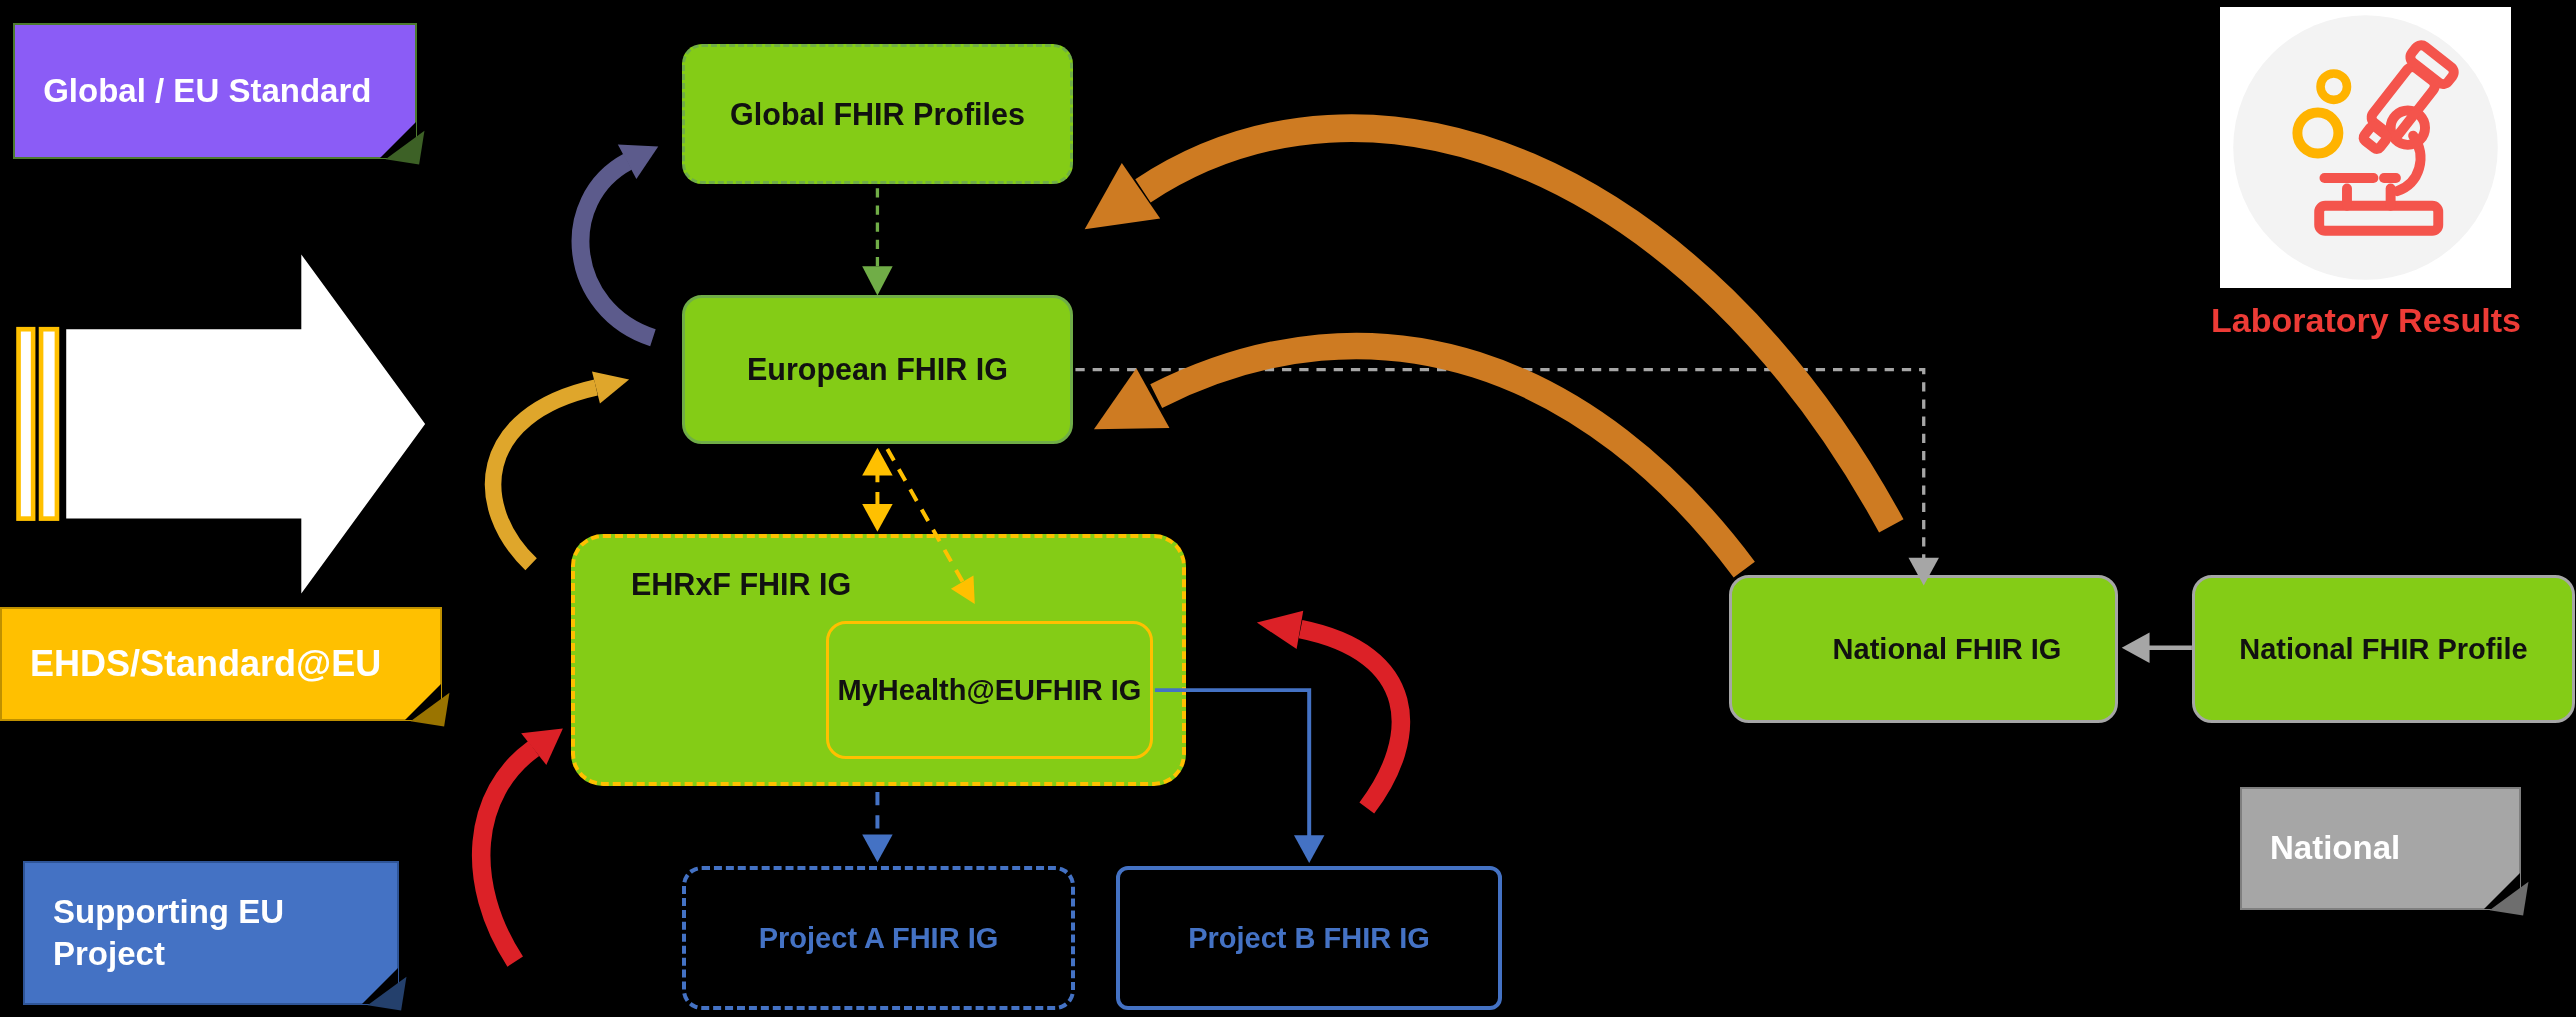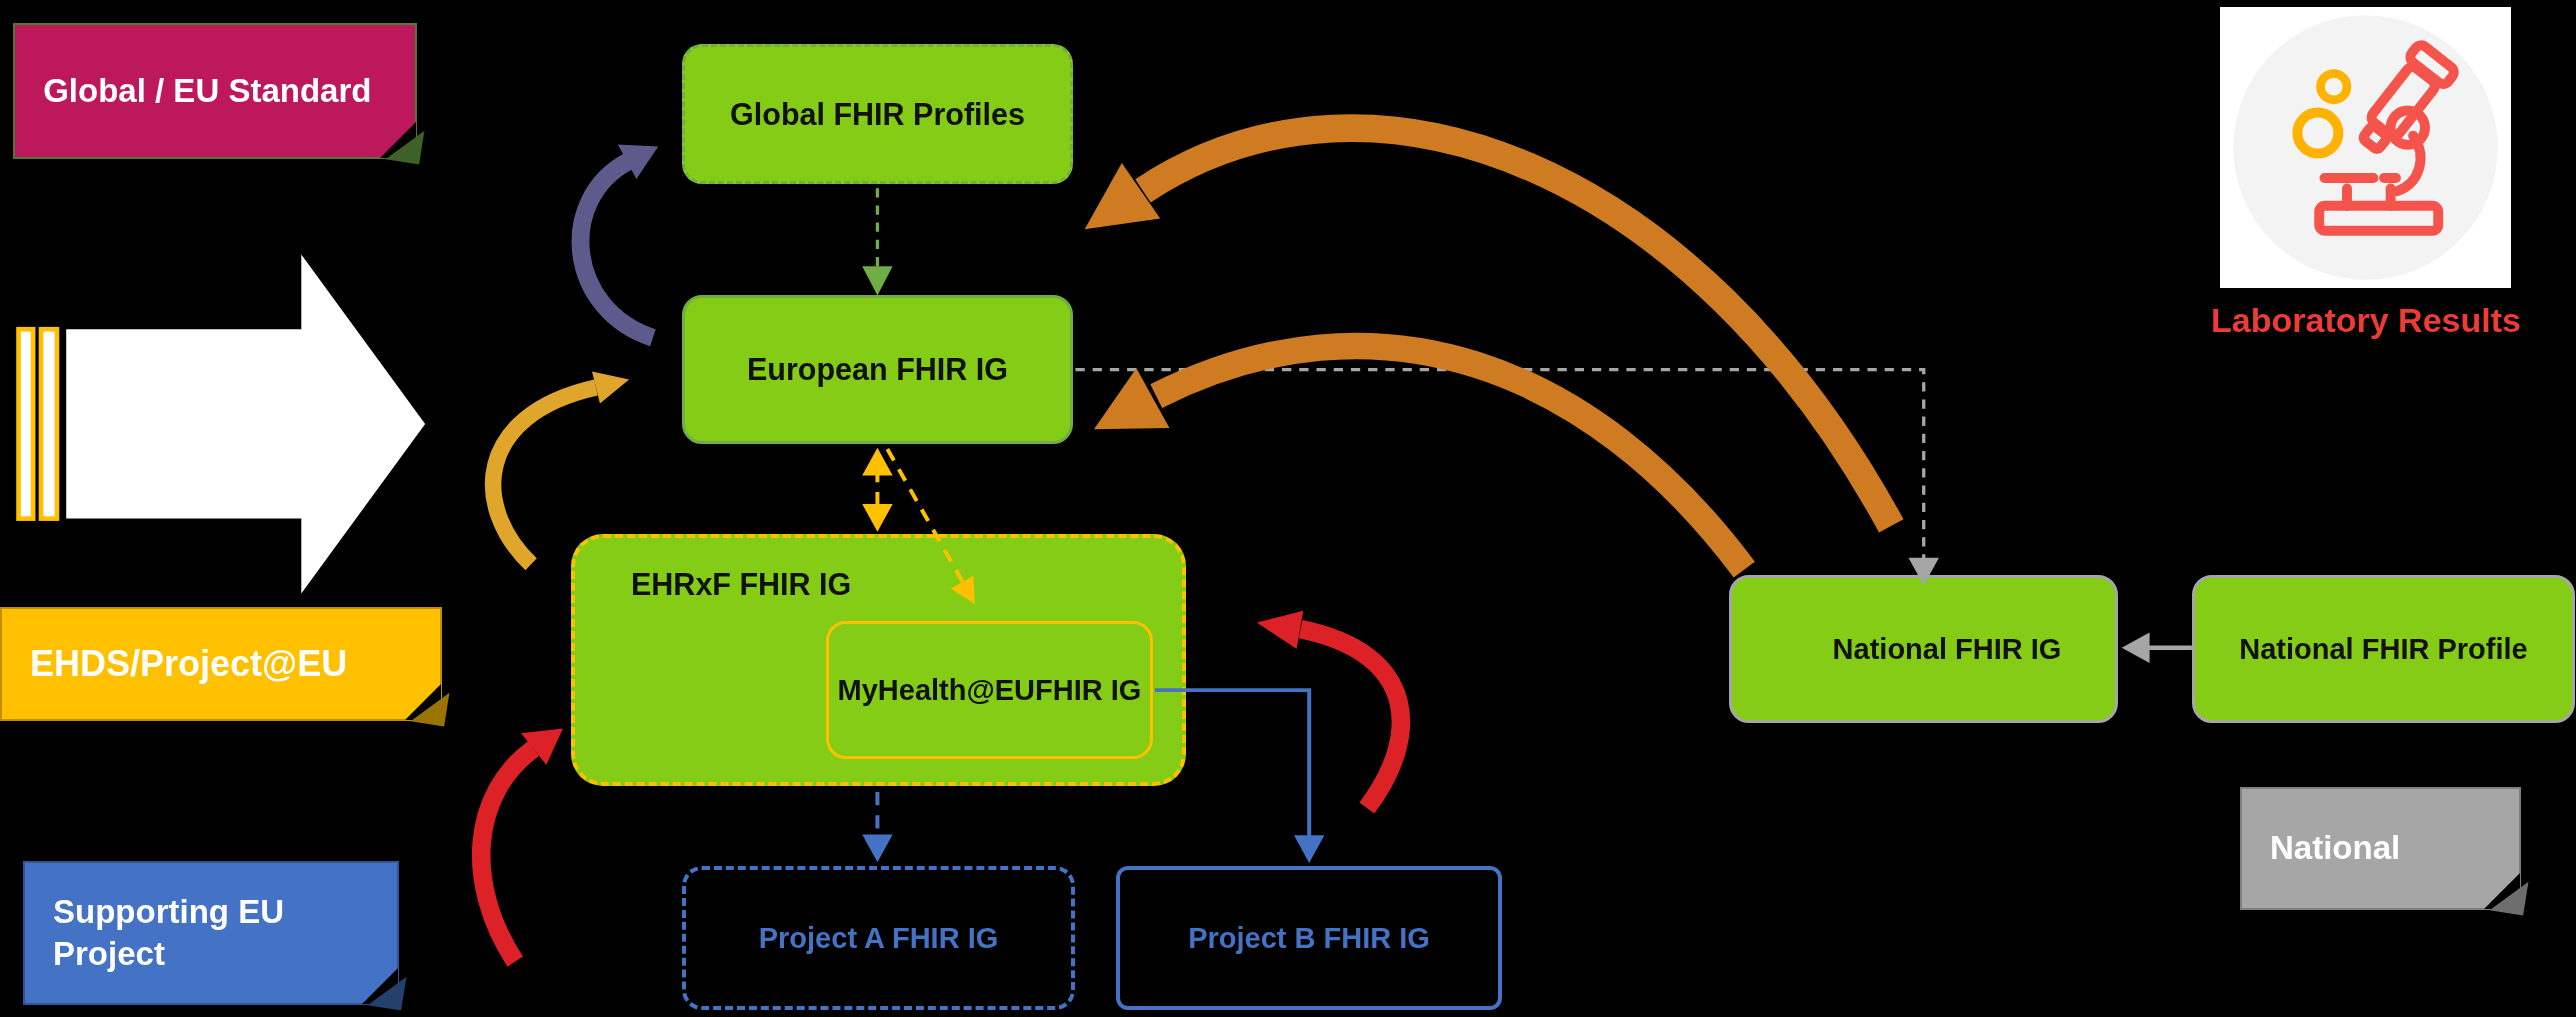--- a/index.html
+++ b/index.html
@@ -34,21 +34,21 @@
   .n-natpr    {left:2192px;top:575px; width:383px;height:148px;border:3.3px solid var(--gray);border-radius:20px;font-size:29px;}
 
   
   .sticky{position:absolute;display:flex;align-items:center;color:#fff;font-weight:bold;box-sizing:border-box;}
   .sticky .sticky-label{display:block;padding-left:28px;line-height:1.22;}
   .sticky::before{ 
     content:"";position:absolute;right:-0.7px;bottom:-0.7px;width:0;height:0;
     border-left:36px solid transparent;border-bottom:36px solid #000;}
   .sticky .fold{position:absolute;right:-6.6px;bottom:-5.3px;width:0;height:0;
     border-left:34px solid transparent;border-bottom:34px solid;transform:rotate(9deg);}
-  .s-green {left:13.2px;top:23px;width:404px;height:136px;background:#be185d;border:2.6px solid var(--green-dark);font-size:33px;}
+  .s-green {left:13.2px;top:23px;width:404px;height:136px;background:#8b5cf6;border:2.6px solid var(--green-dark);font-size:33px;}
   .s-green .fold{border-bottom-color:#3d6126;}
   .s-yellow{left:0;top:607px;width:442px;height:114px;background:var(--yellow);border:2.6px solid var(--yellow-dark);font-size:36px;}
   .s-yellow .fold{border-bottom-color:#9a7400;}
   .s-blue  {left:23px;top:861px;width:376px;height:144px;background:var(--blue);border:2.6px solid var(--blue-dark);font-size:33px;}
   .s-blue .sticky-label{line-height:42px;}
   .s-blue .fold{border-bottom-color:#24406c;}
   .s-gray  {left:2240px;top:787px;width:281px;height:123px;background:var(--gray);border:2.6px solid var(--gray-dark);font-size:33px;}
   .s-gray .fold{border-bottom-color:#6e6e6e;}
 
   
@@ -110,21 +110,21 @@
     <div class="node n-natpr">
       <span class="lbl">National FHIR Profile</span>
     </div>
 
     <div class="sticky s-green">
       <span class="sticky-label">Global / EU Standard</span>
       <span class="fold"></span>
     </div>
 
     <div class="sticky s-yellow">
-      <span class="sticky-label">EHDS/Project@EU</span>
+      <span class="sticky-label">EHDS/Standard@EU</span>
       <span class="fold"></span>
     </div>
 
     <div class="sticky s-blue">
       <span class="sticky-label">
         <span>Supporting EU</span><br>
         <span>Project</span>
       </span>
       <span class="fold"></span>
     </div>

